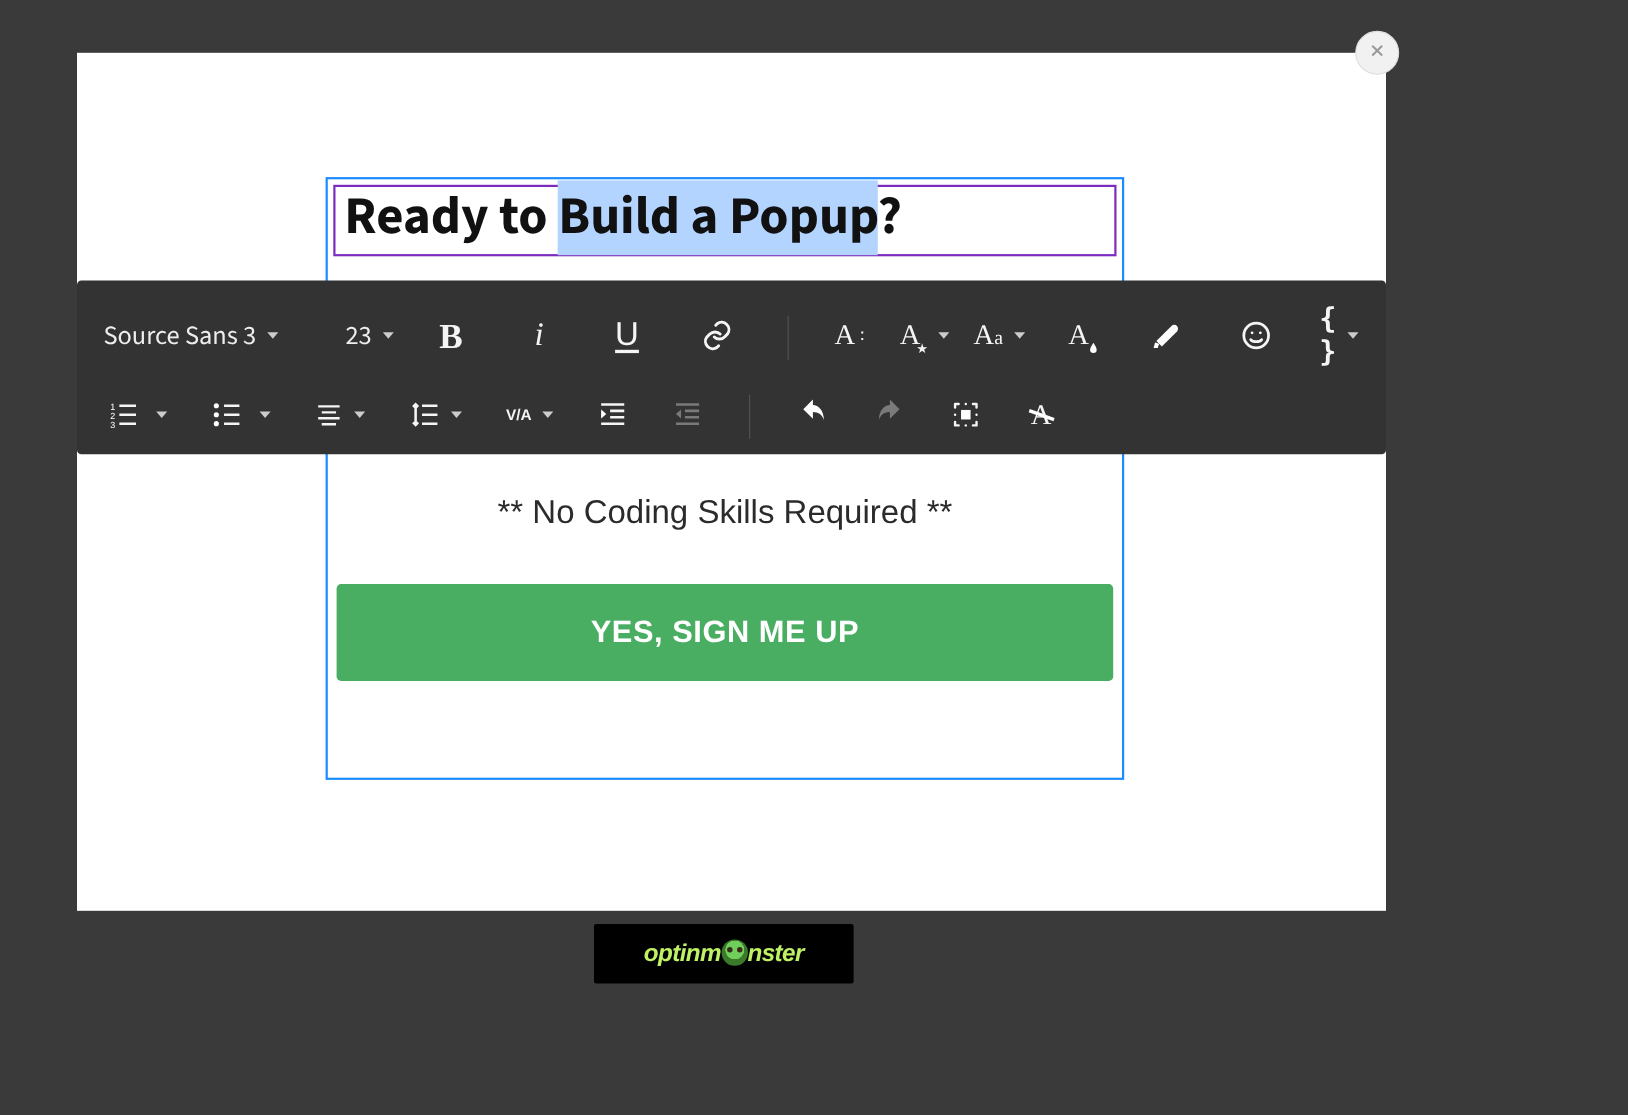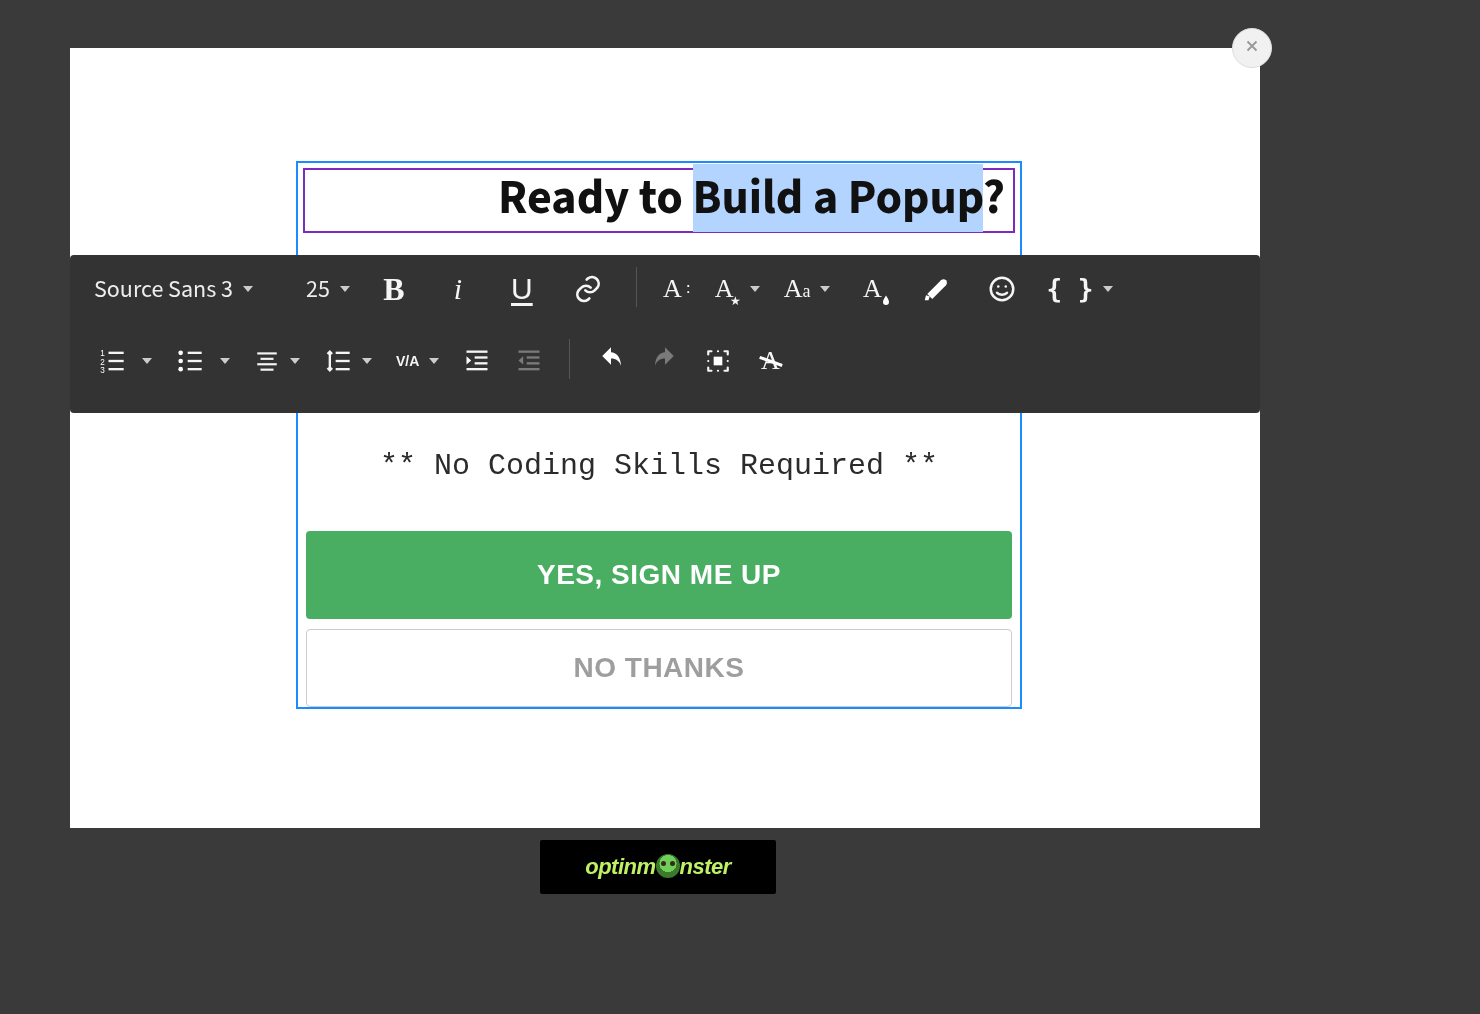--- a/index.html
+++ b/index.html
@@ -51,38 +51,38 @@
     border: 2px solid #1a8cff;
     background: #fff;
     padding-bottom: 8px;
   }
 
   
   .headline-box {
     margin: 5px 5px 0 5px;
     border: 2px solid #7b2cbf;
     padding: 2px 8px 6px 8px;
-    text-align: right;
+    text-align: left;
   }
   .headline {
     font-family: "Source Sans 3", "Source Sans Pro", -apple-system, sans-serif;
     font-weight: 700;
     font-size: 48px;
     color: #111;
     line-height: 1.1;
   }
   .headline .pre { }
   .headline .sel {
     background: #b3d4ff;
   }
 
   
   .subhead {
     text-align: center;
-    font-family: Liberation Mono, monospace;
+    font-family: Liberation Sans, sans-serif;
     font-size: 30px;
     color: #2b2b2b;
     margin-top: 216px;
     margin-bottom: 48px;
   }
 
   
   .cta-area { padding: 0 8px; }
   .btn {
     width: 100%;
@@ -116,22 +116,22 @@
     top: 255px;
     width: 1190px;
     background: #333333;
     color: #fff;
     border-radius: 4px;
     padding: 12px 20px 14px 20px;
     z-index: 10;
   }
   .toolbar-row {
     display: flex;
-    align-items: flex-start;
-    gap: 8px;
+    align-items: flex-end;
+    gap: 24px;
     height: 60px;
   }
   .toolbar-row + .toolbar-row {
     margin-top: 12px;
   }
   .tb-item {
     display: flex;
     align-items: center;
     justify-content: center;
     height: 44px;
@@ -242,35 +242,34 @@
   <div class="headline-box">
     <div class="headline">
       <span class="pre">Ready to </span><span class="sel">Build a Popup</span><span class="post">?</span>
     </div>
   </div>
 
   <div class="subhead">** No Coding Skills Required **</div>
 
   <div class="cta-area">
     <div class="btn btn-yes">YES, SIGN ME UP</div>
-    <div class="btn btn-no">NO THANKS</div>
   </div>
 </div>
 
 <div class="toolbar">
 
   <div class="toolbar-row">
 
     <div class="tb-item tb-font tb-combo">
       <span class="tb-text">Source Sans 3</span>
       <span class="caret"></span>
     </div>
 
     <div class="tb-item tb-combo">
-      <span class="tb-text">25</span>
+      <span class="tb-text">23</span>
       <span class="caret"></span>
     </div>
 
     <div class="tb-item" style="min-width:56px;">
       <span style="font-family:Georgia,serif;font-weight:900;font-size:32px;">B</span>
     </div>
 
     <div class="tb-item" style="min-width:56px;">
       <span style="font-family:Georgia,serif;font-style:italic;font-size:30px;">i</span>
     </div>

